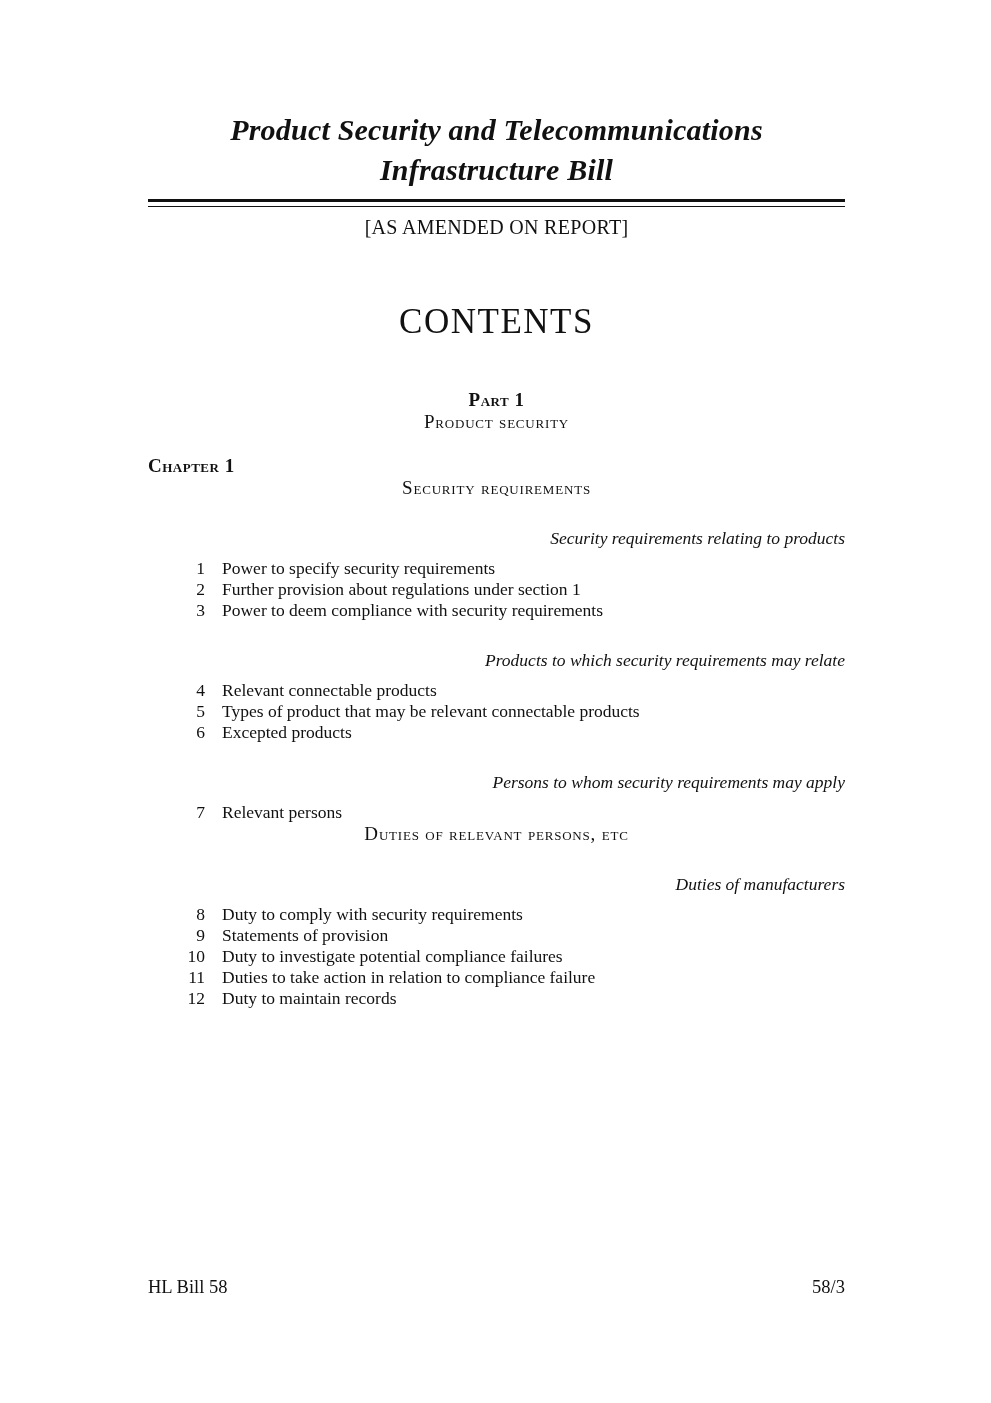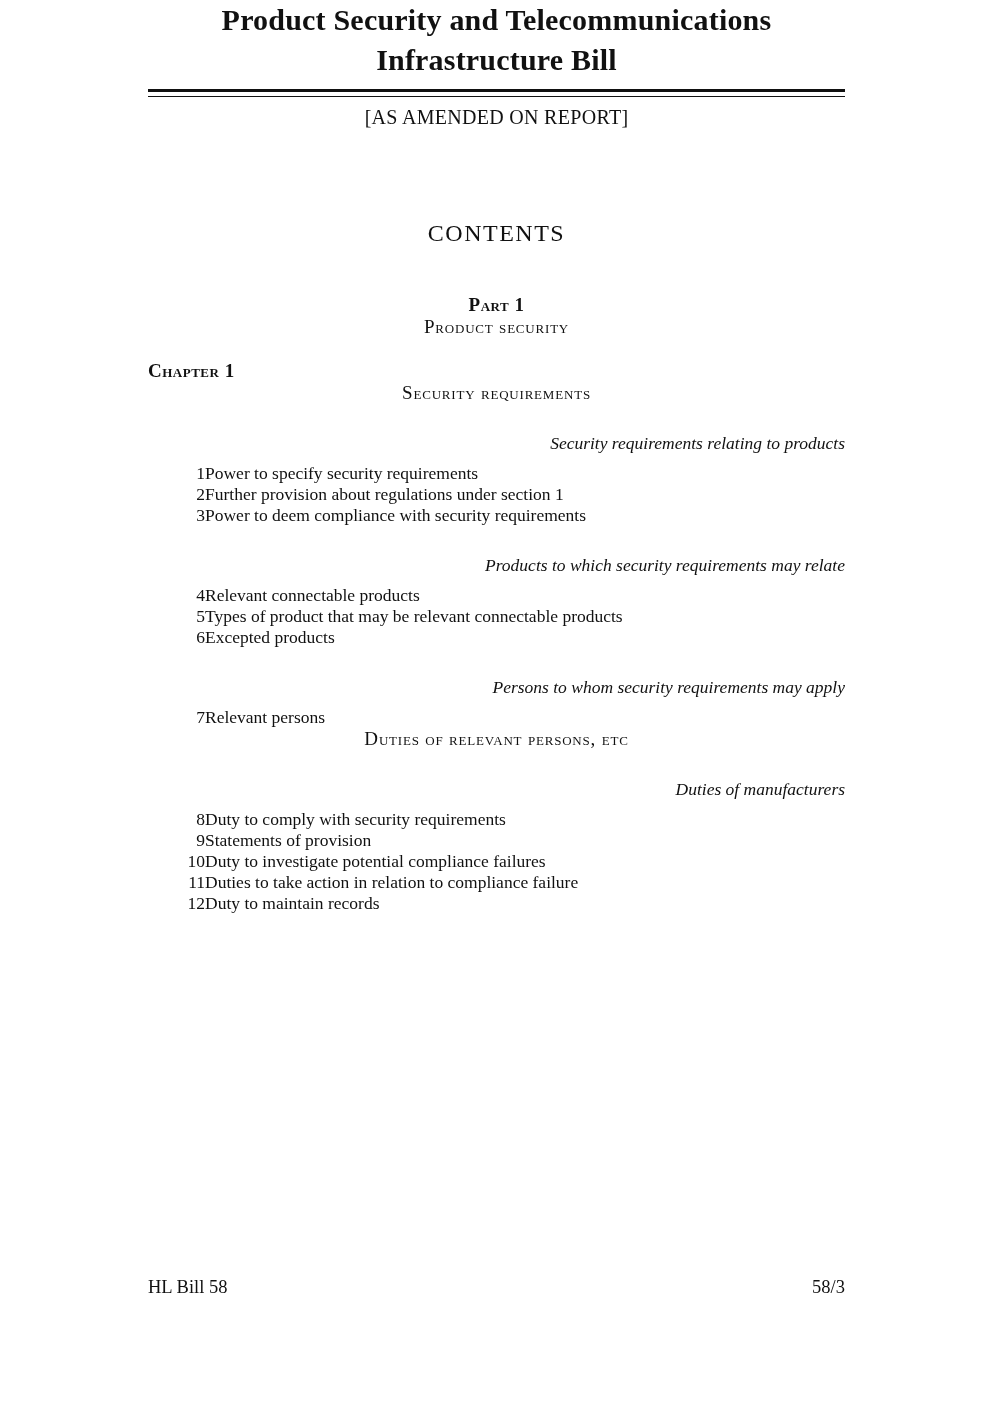--- a/index.html
+++ b/index.html
@@ -17,42 +17,44 @@
     background: #ffffff;
     overflow: hidden;
   }
   .column {
     position: absolute;
     left: 148px;
     top: 0;
     width: 697px;
   }
   .bill-title {
+    margin-top: 110px;
     text-align: center;
     font-size: 30px;
     font-weight: bold;
     line-height: 40px;
     letter-spacing: 0.2px;
+    font-style: italic;
   }
   .double-rule {
     margin-top: 9px;
     height: 4px;
     border-top: 3.5px solid #111111;
     border-bottom: 1.8px solid #111111;
   }
   .amended-note {
     margin-top: 9px;
     text-align: center;
     font-size: 20px;
     letter-spacing: 0.3px;
   }
   .contents-heading {
-    margin-top: 91px;
-    text-align: center;
-    font-size: 24px;
+    margin-top: 63px;
+    text-align: center;
+    font-size: 35px;
     letter-spacing: 1.5px;
   }
   .part-label {
     margin-top: 47px;
     text-align: center;
     font-size: 19px;
     font-weight: bold;
     font-variant: small-caps;
     letter-spacing: 0.5px;
   }
@@ -82,21 +84,21 @@
     display: flex;
     font-size: 17.5px;
     line-height: 21px;
   }
   .toc-num {
     width: 57px;
     text-align: right;
     flex: 0 0 auto;
   }
   .toc-title {
-    margin-left: 0;
+    margin-left: 17px;
   }
   .footer {
     position: absolute;
     left: 148px;
     width: 697px;
     top: 1277px;
     display: flex;
     justify-content: space-between;
     font-size: 18.5px;
   }

